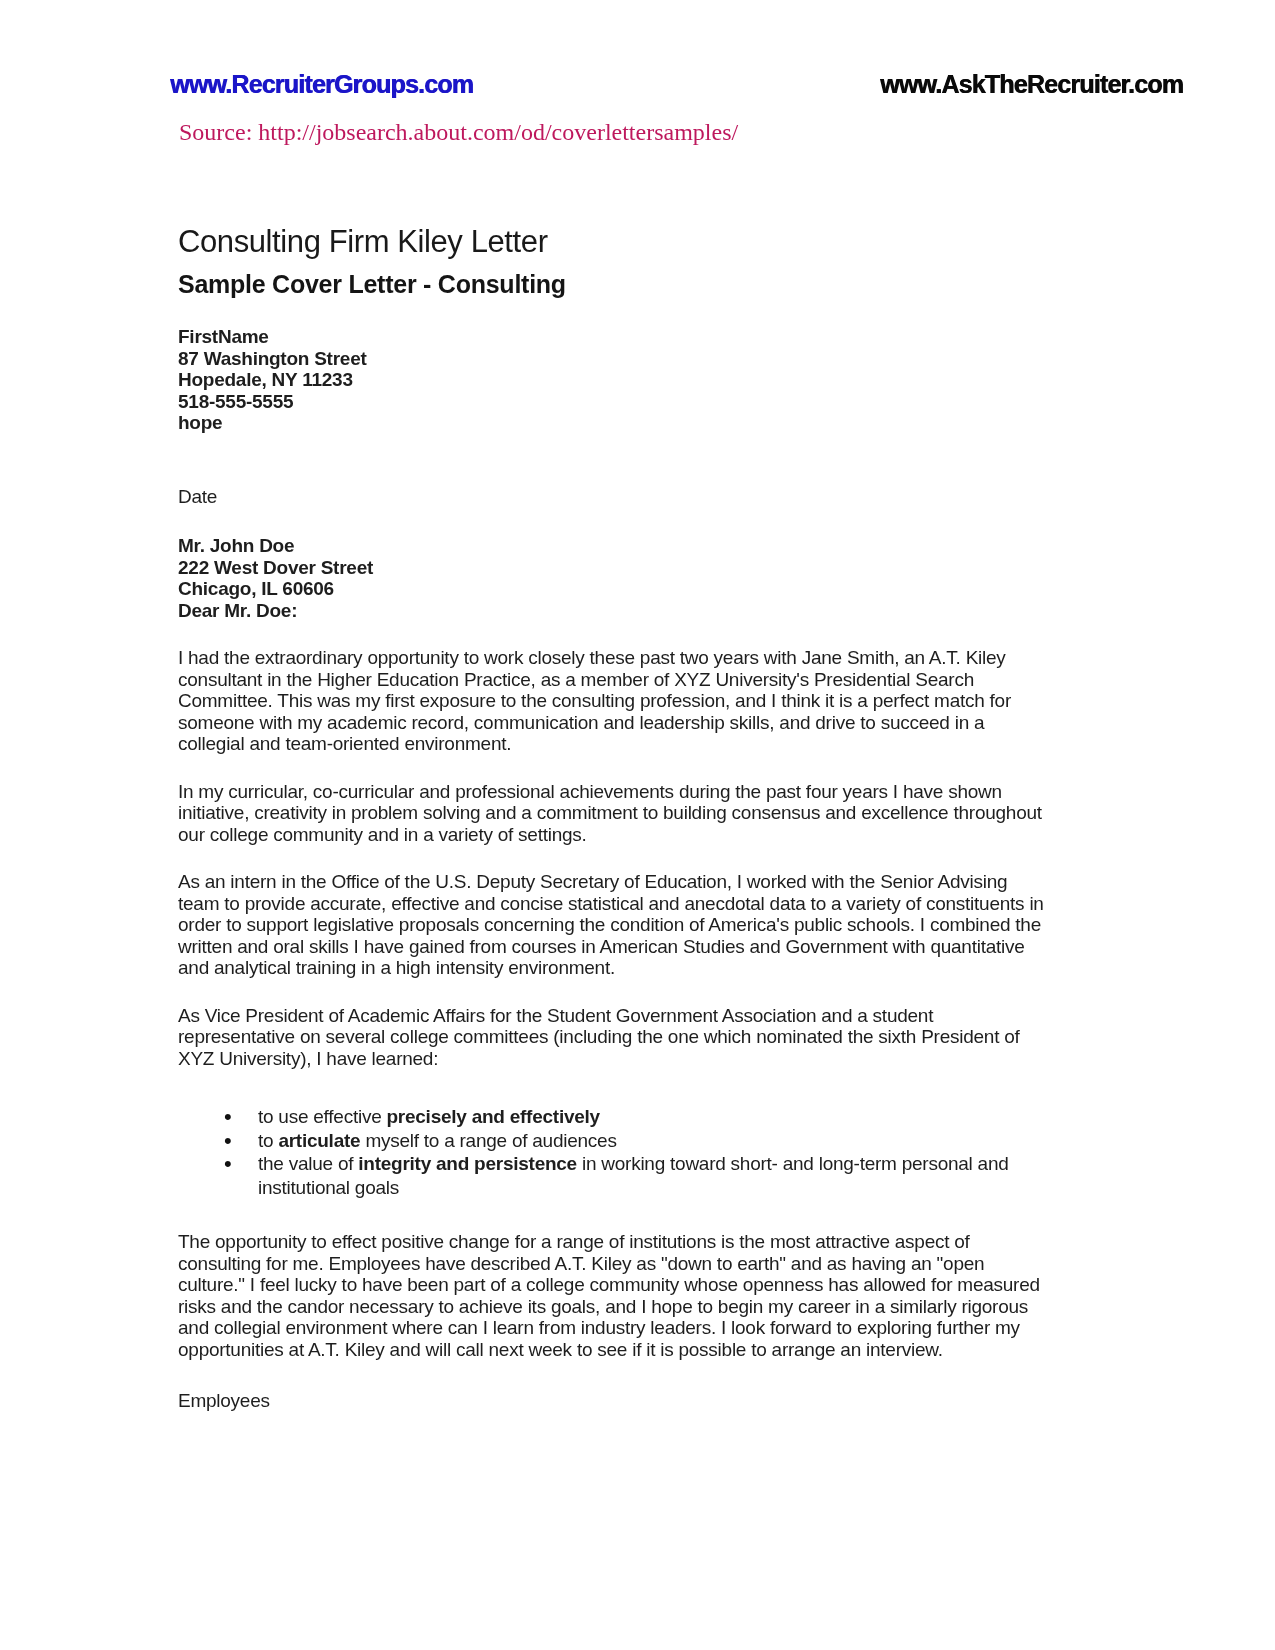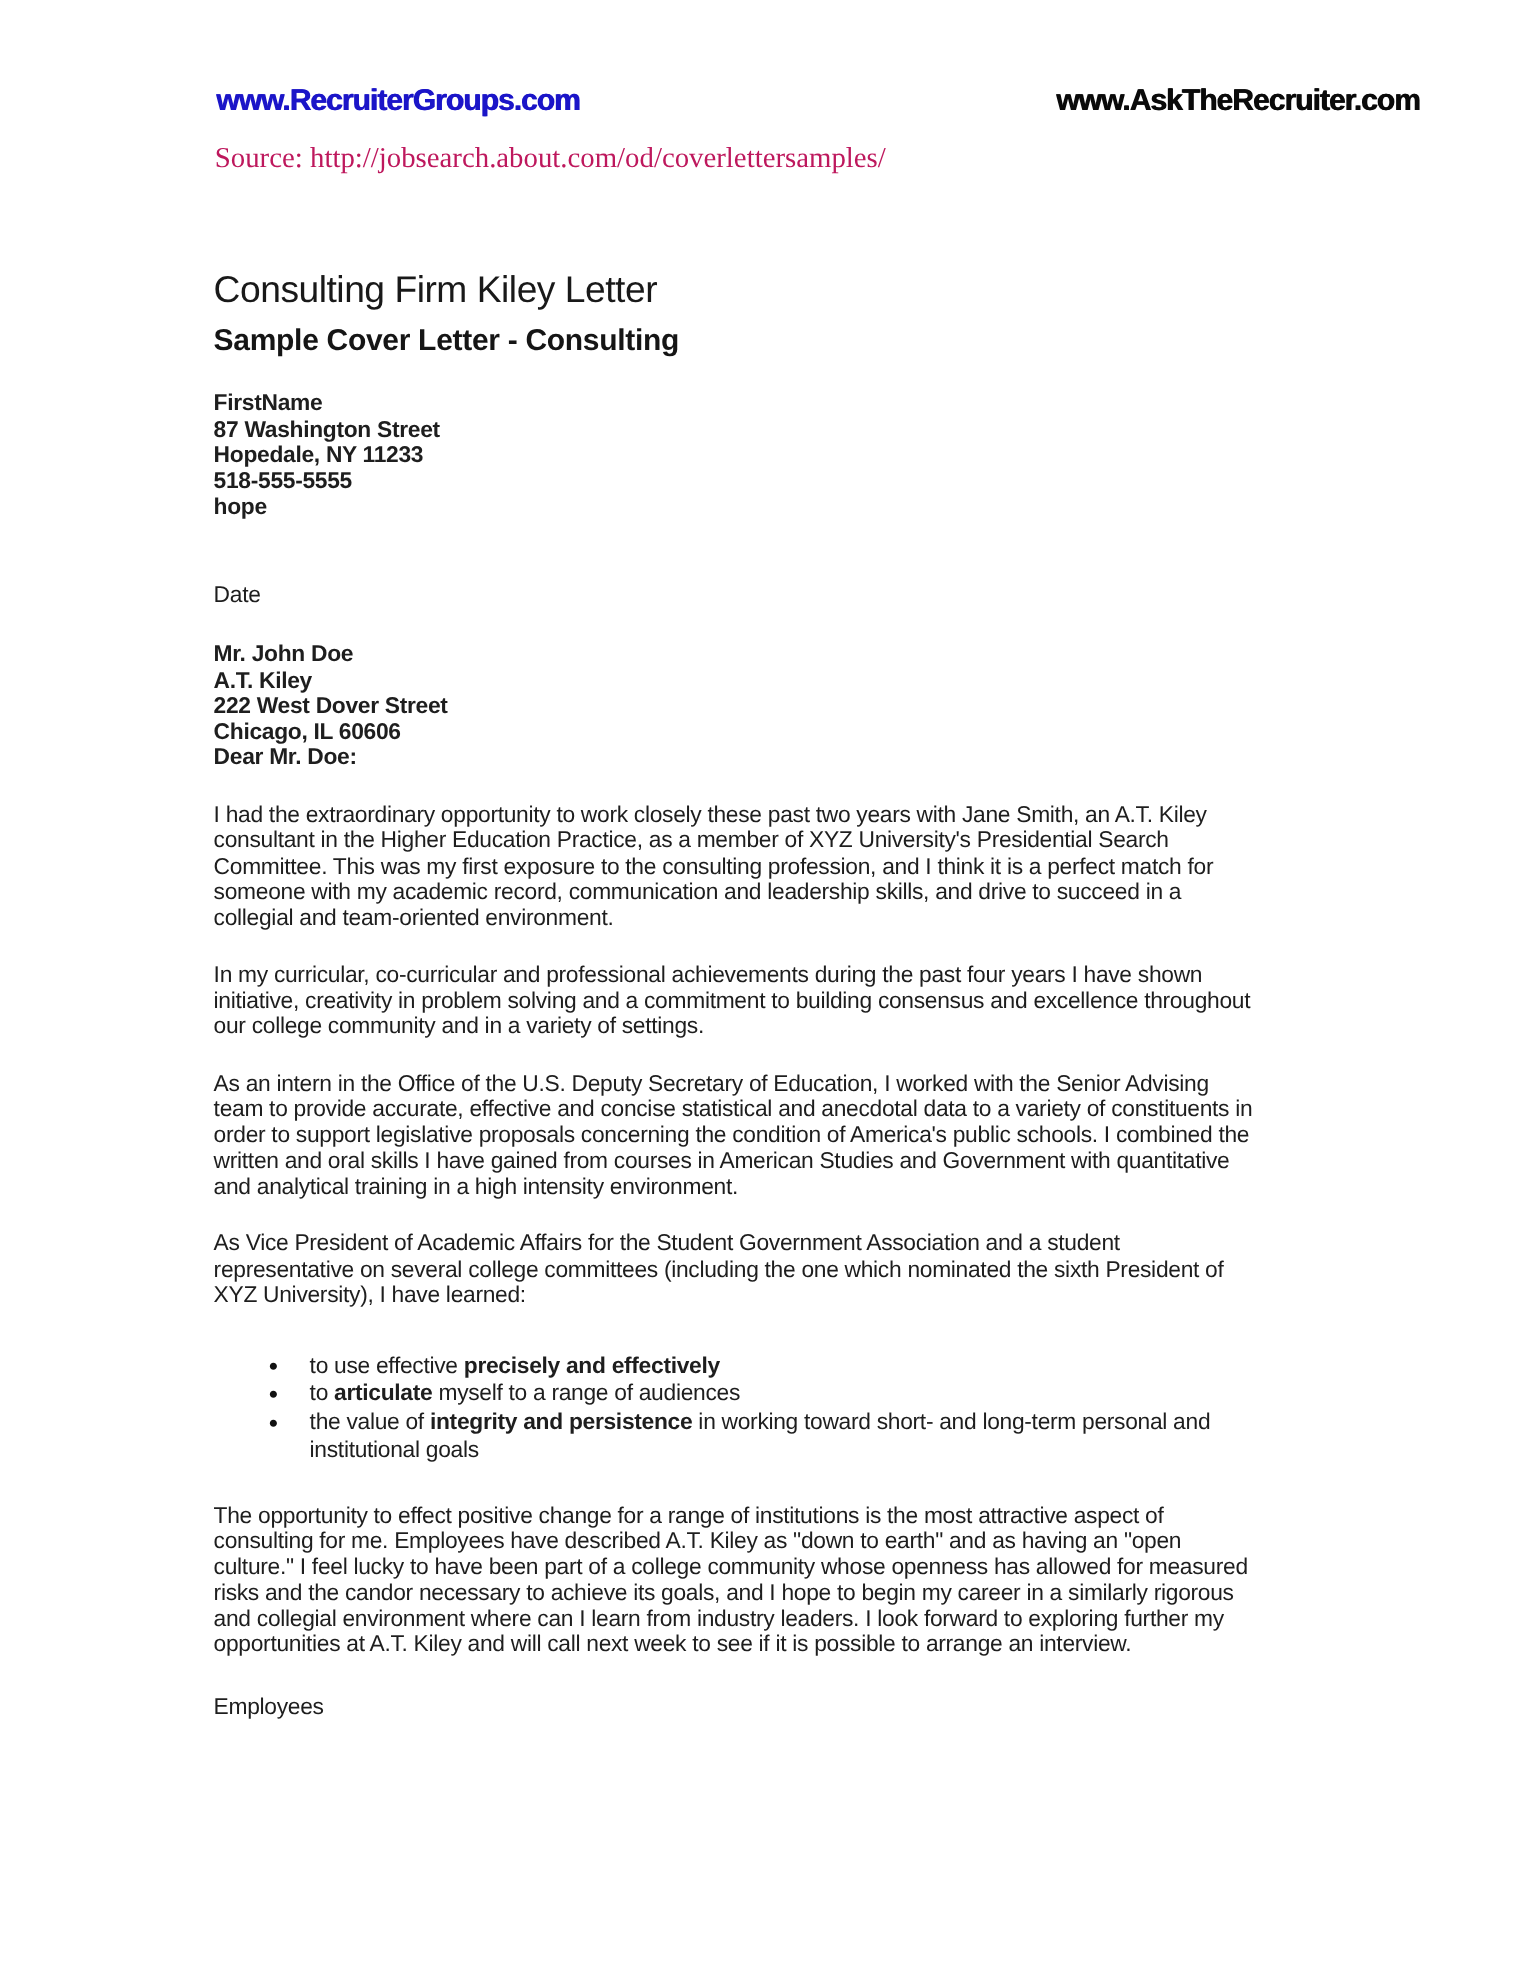--- a/index.html
+++ b/index.html
@@ -9,21 +9,21 @@
   }
   html,body{margin:0;padding:0;}
   body{width:1275px;height:1650px;background:#ffffff;}
   .page{
     position:relative;width:1275px;height:1650px;background:#ffffff;
     font-family:"Liberation Sans",sans-serif;color:var(--text);
     overflow:hidden;
   }
   
   .header{
-    position:absolute;left:180px;right:92px;top:70px;
+    position:absolute;left:170px;right:92px;top:70px;
     display:flex;justify-content:space-between;align-items:baseline;
   }
   .site-link{
     font-weight:700;font-size:25px;letter-spacing:-0.8px;
     text-decoration:none;text-shadow:0.7px 0 0 currentColor;
     white-space:nowrap;cursor:pointer;
   }
   .site-link.blue{color:var(--link-blue,#1b15c8);}
   .site-link.black{color:var(--link-black,#0a0a0a);}
   
@@ -86,21 +86,20 @@
       <div class="addr-line">87 Washington Street</div>
       <div class="addr-line">Hopedale, NY 11233</div>
       <div class="addr-line">518-555-5555</div>
       <div class="addr-line">hope</div>
     </div>
 
     <div class="date-line">Date</div>
 
     <div class="block recipient">
       <div class="addr-line">Mr. John Doe</div>
-      <div class="addr-line">A.T. Kiley</div>
       <div class="addr-line">222 West Dover Street</div>
       <div class="addr-line">Chicago, IL 60606</div>
       <div class="addr-line">Dear Mr. Doe:</div>
     </div>
 
     <p class="para">I had the extraordinary opportunity to work closely these past two years with Jane Smith, an A.T. Kiley consultant in the Higher Education Practice, as a member of XYZ University's Presidential Search Committee. This was my first exposure to the consulting profession, and I think it is a perfect match for someone with my academic record, communication and leadership skills, and drive to succeed in a collegial and team-oriented environment.</p>
     <p class="para">In my curricular, co-curricular and professional achievements during the past four years I have shown initiative, creativity in problem solving and a commitment to building consensus and excellence throughout our college community and in a variety of settings.</p>
     <p class="para">As an intern in the Office of the U.S. Deputy Secretary of Education, I worked with the Senior Advising team to provide accurate, effective and concise statistical and anecdotal data to a variety of constituents in order to support legislative proposals concerning the condition of America's public schools. I combined the written and oral skills I have gained from courses in American Studies and Government with quantitative and analytical training in a high intensity environment.</p>
     <p class="para">As Vice President of Academic Affairs for the Student Government Association and a student representative on several college committees (including the one which nominated the sixth President of XYZ University), I have learned:</p>
 

